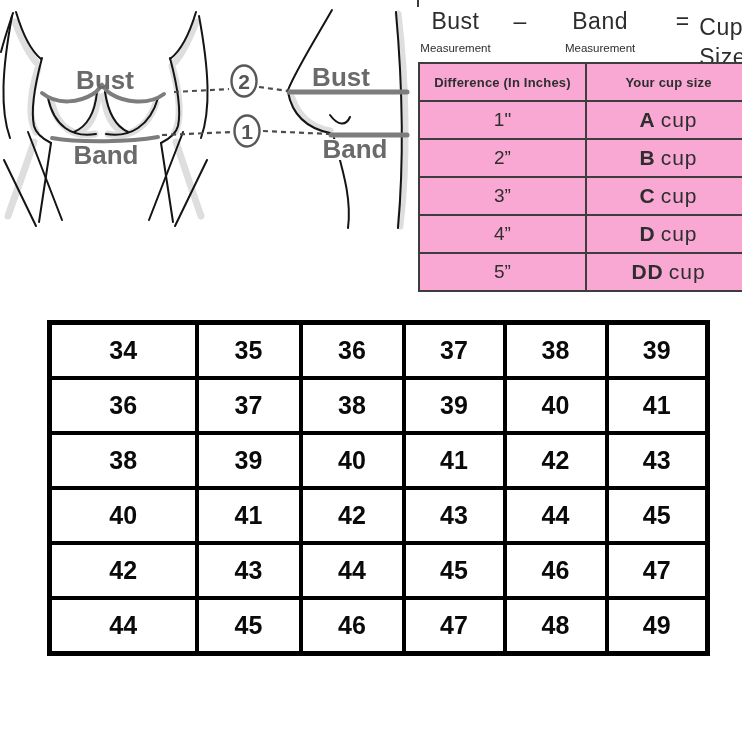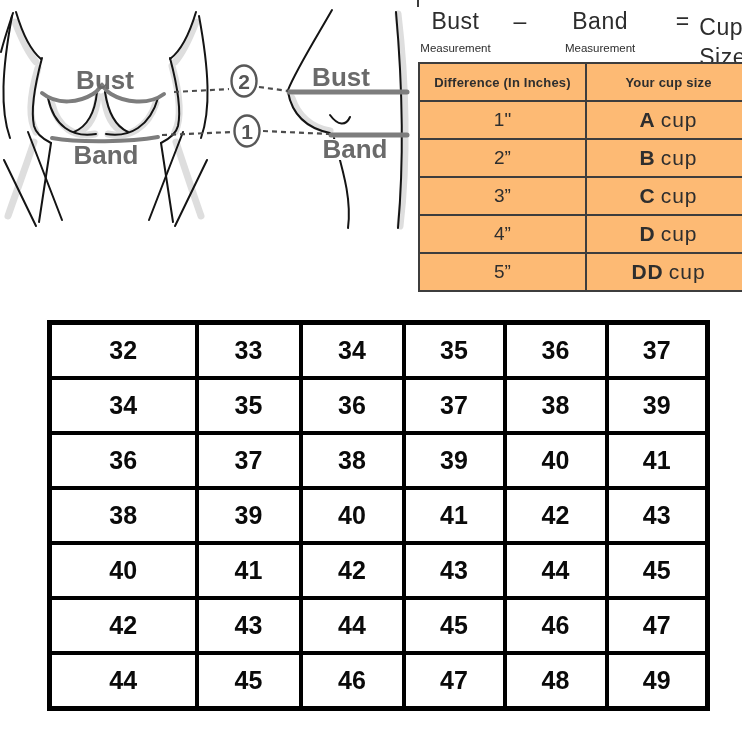--- a/index.html
+++ b/index.html
@@ -22,21 +22,21 @@
   .f-minus  { width:30px; margin-left:4px; }
   .f-equals { width:34px; margin-left:22px; }
   .f-result { flex:1; font-size:23px; line-height:30px; margin-top:6px; letter-spacing:0.5px; }
   .crop-tick { position:absolute; left:417px; top:0; width:2px; height:7px; background:#3c3c3c; }
 
   
   .cup-table-wrap { position:absolute; left:418px; top:62px; width:324px; overflow:hidden; }
   table.cup-table { border-collapse:collapse; table-layout:fixed; width:332px; }
   table.cup-table td, table.cup-table th {
     border:2px solid #3d3d3d; text-align:center; vertical-align:middle; padding:0;
-    background:#fdba74; color:#2e2e2e;
+    background:#f9a8d4; color:#2e2e2e;
   }
   table.cup-table th { height:36px; font-size:13px; font-weight:700; letter-spacing:0.2px; }
   table.cup-table td { height:36px; }
   .diff-val { font-size:19px; }
   .cup-val  { font-size:21px; letter-spacing:1px; }
   .cup-val .letter { font-weight:700; }
   .cup-val .word   { font-weight:400; margin-left:5px;text-align:right; }
 
   
   .size-table-wrap { position:absolute; left:47px; top:320px; }
@@ -183,28 +183,20 @@
       <colgroup>
         <col style="width:147px">
           <col style="width:104px">
           <col style="width:103px">
         <col style="width:101px">
           <col style="width:102px">
           <col style="width:101px">
       </colgroup>
       <tbody>
       <tr>
-        <td>32</td>
-        <td>33</td>
-        <td>34</td>
-        <td>35</td>
-        <td>36</td>
-        <td>37</td>
-      </tr>
-      <tr>
         <td>34</td>
         <td>35</td>
         <td>36</td>
         <td>37</td>
         <td>38</td>
         <td>39</td>
       </tr>
       <tr>
         <td>36</td>
         <td>37</td>

